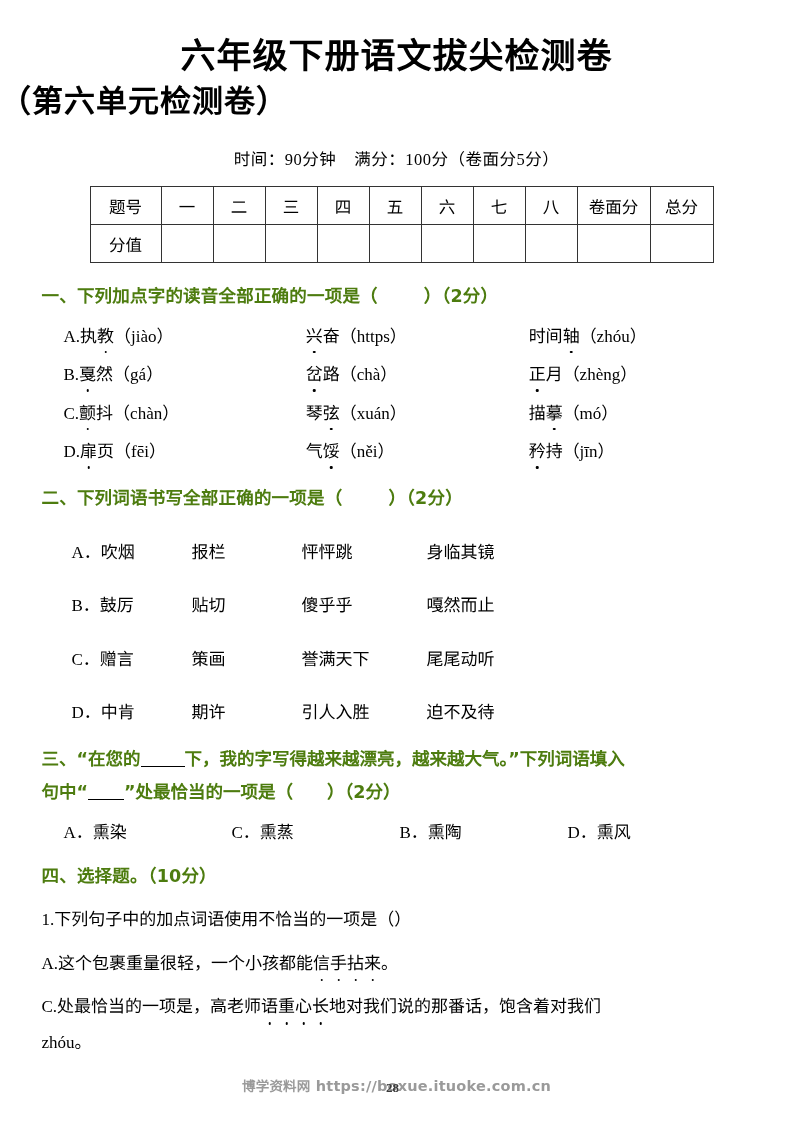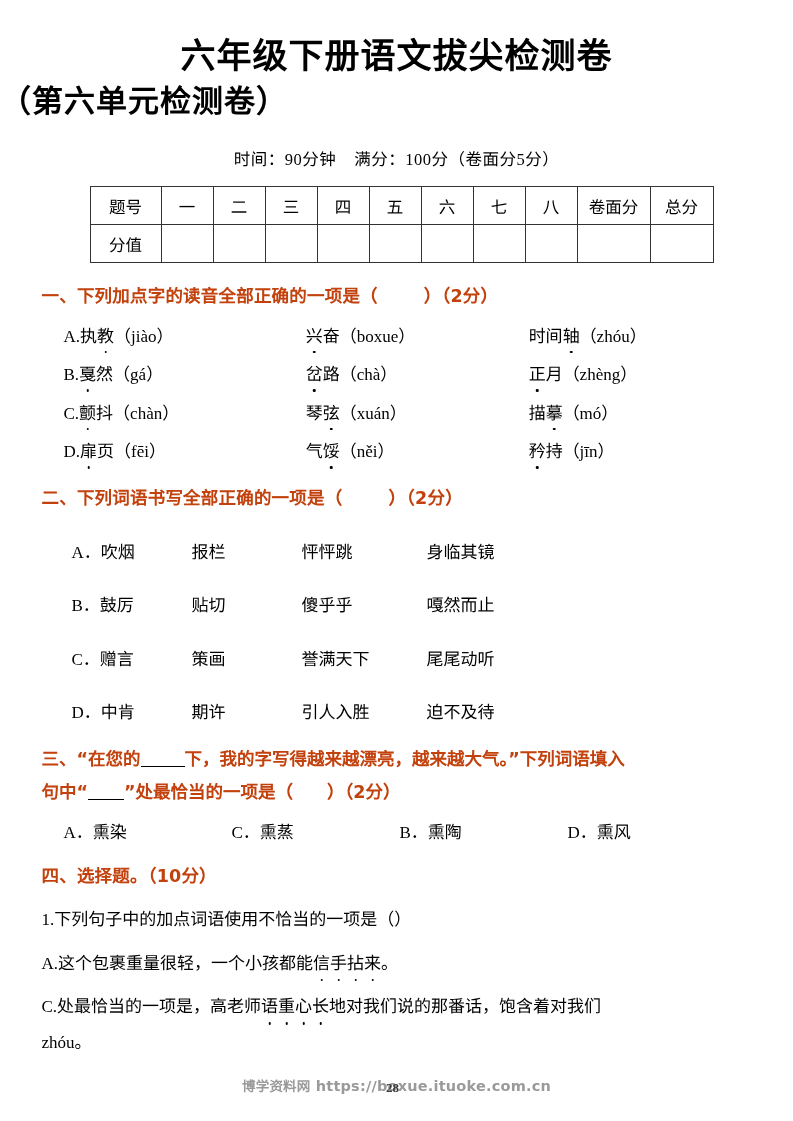--- a/index.html
+++ b/index.html
@@ -84,21 +84,21 @@
   table.score-table td.col-wide { width: 72px; }
   table.score-table td.col-total { width: 62px; }
 
   
   .q-block { margin: 0 auto; width: 710px; }
   .q-head {
     font-family: "DejaVu Sans", "Liberation Sans", sans-serif;
     font-weight: 700;
     font-size: 17.5px;
     line-height: 1.55;
-    color: #c2410c;
+    color: #4d7c0f;
     margin-top: 20px;
     letter-spacing: 0.2px;
   }
   .q-head.narrow { letter-spacing: 0; }
   .q-head .blankspace { display: inline-block; width: 46px; }
   .q-head .fill-line {
     display: inline-block;
     width: 44px;
     border-bottom: 1.5px solid #000;
     vertical-align: -2px;
@@ -236,21 +236,21 @@
     </table>
   </div>
 
   <div class="q-block">
     <div class="q-head">
       <span>一、</span><span>下列加点字的读音全部正确的一项是（</span><span class="blankspace"></span><span>）（2分）</span>
     </div>
 
     <div class="opt-row pinyin">
       <div class="cell"><span>A.</span><span>执</span><span class="dotted"><span class="ch">教</span></span><span></span><span>（jiào）</span></div>
-      <div class="cell"><span></span><span class="dotted"><span class="ch">兴</span></span><span>奋</span><span>（boxue）</span></div>
+      <div class="cell"><span></span><span class="dotted"><span class="ch">兴</span></span><span>奋</span><span>（https）</span></div>
       <div class="cell"><span>时间</span><span class="dotted"><span class="ch">轴</span></span><span></span><span>（zhóu）</span></div>
     </div>
 
     <div class="opt-row pinyin">
       <div class="cell"><span>B.</span><span></span><span class="dotted"><span class="ch">戛</span></span><span>然</span><span>（gá）</span></div>
       <div class="cell"><span></span><span class="dotted"><span class="ch">岔</span></span><span>路</span><span>（chà）</span></div>
       <div class="cell"><span></span><span class="dotted"><span class="ch">正</span></span><span>月</span><span>（zhèng）</span></div>
     </div>
 
     <div class="opt-row pinyin">

